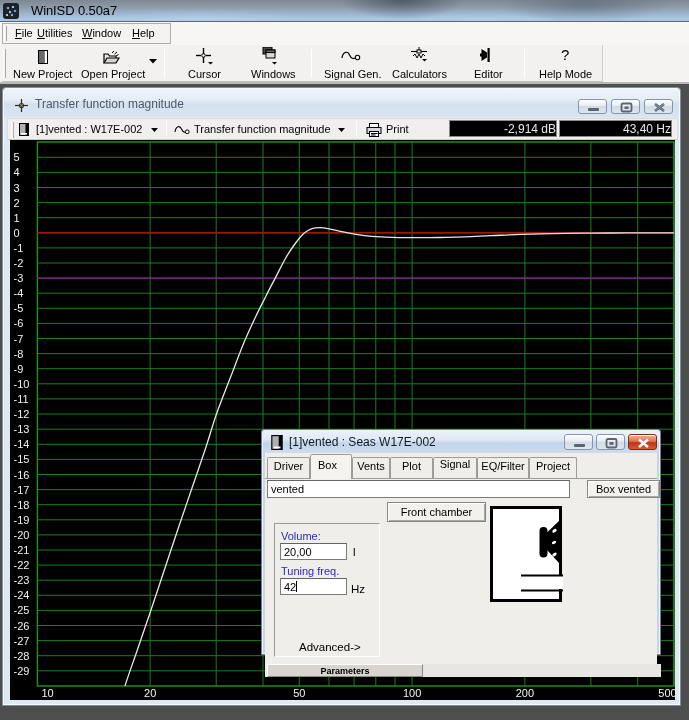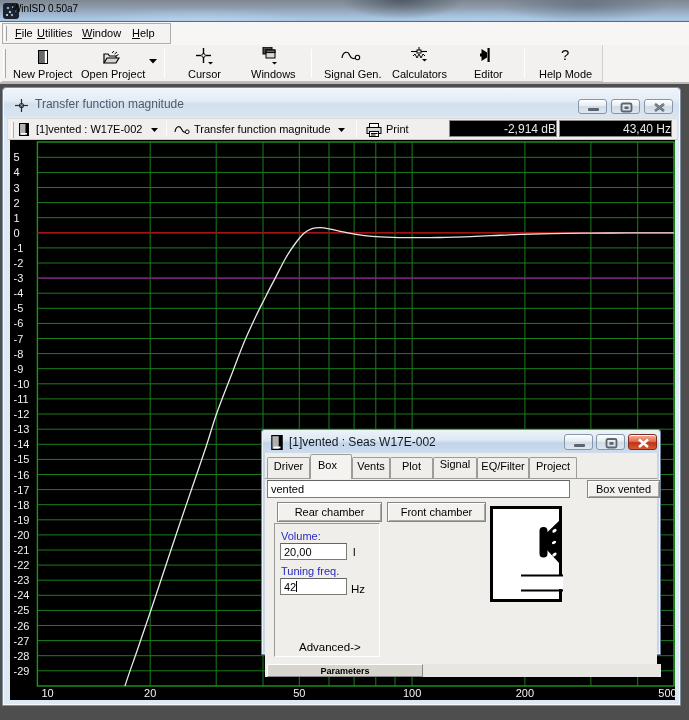--- a/index.html
+++ b/index.html
@@ -6,21 +6,21 @@
 .abs{position:absolute}
 
 #titlebar{left:0;top:0;width:689px;height:22px;
  background:
   radial-gradient(ellipse 95px 30px at 402px 0px, rgba(42,52,64,.55), rgba(42,52,64,0) 65%),
   radial-gradient(ellipse 120px 26px at 585px 5px, rgba(58,72,88,.38), rgba(58,72,88,0) 70%),
   radial-gradient(ellipse 160px 22px at 200px 23px, rgba(196,220,244,.5), rgba(196,220,244,0) 70%),
   radial-gradient(ellipse 120px 20px at 480px 23px, rgba(186,214,240,.45), rgba(186,214,240,0) 70%),
   linear-gradient(180deg,#7e8893 0%,#8c98a5 30%,#9db4cc 65%,#aac8e6 92%,#9fc0de 100%);
  border-bottom:1px solid #5f6a76}
-#titlebar .ttext{position:absolute;left:12px;top:3px;font-size:10px;color:#000;letter-spacing:-0.1px}
+#titlebar .ttext{position:absolute;left:31px;top:3px;font-size:13px;color:#000;letter-spacing:-0.1px}
 
 #menubar{left:0;top:22px;width:689px;height:23px;background:#f7f6f5}
 #menubox{position:absolute;left:2px;top:1px;width:169px;height:21px;background:#f4f3f2;border:1px solid #adadad}
 .mitem{position:absolute;top:3px;font-size:11px;color:#000}
 .mitem u{text-decoration:underline}
 
 #toolbar{left:0;top:45px;width:689px;height:39px;background:#f4f3f1}
 #toolband{position:absolute;left:2px;top:0;width:601px;height:37px;background:#f2f1ef;border-right:1px solid #cfcfcf;border-bottom:1px solid #c2c2c2}
 .tbtxt{position:absolute;top:23px;font-size:11px;color:#000;white-space:nowrap}
 .tsep{position:absolute;top:4px;height:29px;width:1px;background:#c8c8c8;border-right:1px solid #fff}
@@ -345,21 +345,20 @@
    <div id="tabline"></div>
         <div class="tab" style="left:2px;width:43px;padding-top:2px;">Driver</div>
         <div class="tab tabsel" style="left:45px;width:42px;padding-top:4px;text-indent:-7px;">Box</div>
         <div class="tab" style="left:87px;width:38px;padding-top:2px;">Vents</div>
         <div class="tab" style="left:125px;width:43px;padding-top:2px;">Plot</div>
         <div class="tab" style="left:168px;width:44px;padding-top:0;">Signal</div>
         <div class="tab" style="left:212px;width:52px;padding-top:2px;">EQ/Filter</div>
         <div class="tab" style="left:264px;width:48px;padding-top:2px;">Project</div>
         <div class="tx" style="left:2px;top:27px;width:303px;height:18px">vented</div>
         <div class="btn3d" style="left:322px;top:27px;width:73px;height:18px;line-height:16px">Box vented</div>
-        <div class="btn3d" style="left:12px;top:49px;width:105px;height:20px;line-height:18px">Rear chamber</div>
         <div class="btn3d" style="left:122px;top:49px;width:99px;height:20px;line-height:18px">Front chamber</div>
         <div style="position:absolute;left:9px;top:70px;width:106px;height:134px;border:1px solid #9a9a97;border-right-color:#fff;border-bottom-color:#fff;background:#f0eeea"></div>
         <div class="blab" style="left:16px;top:77px">Volume:</div>
         <div class="tx" style="left:15px;top:90px;width:67px;height:17px">20,00</div>
         <div style="position:absolute;left:88px;top:93px;font-size:11.5px">l</div>
         <div class="blab" style="left:16px;top:112px">Tuning freq.</div>
         <div class="tx" style="left:15px;top:125px;width:67px;height:17px">42<span style="display:inline-block;width:1px;height:11px;background:#000;vertical-align:-1px"></span></div>
         <div style="position:absolute;left:86px;top:130px;font-size:11.5px">Hz</div>
         <div style="position:absolute;left:34px;top:188px;font-size:11.5px">Advanced-&gt;</div>
         <svg style="position:absolute;left:222px;top:50px" width="78" height="102" viewBox="0 0 78 102">

